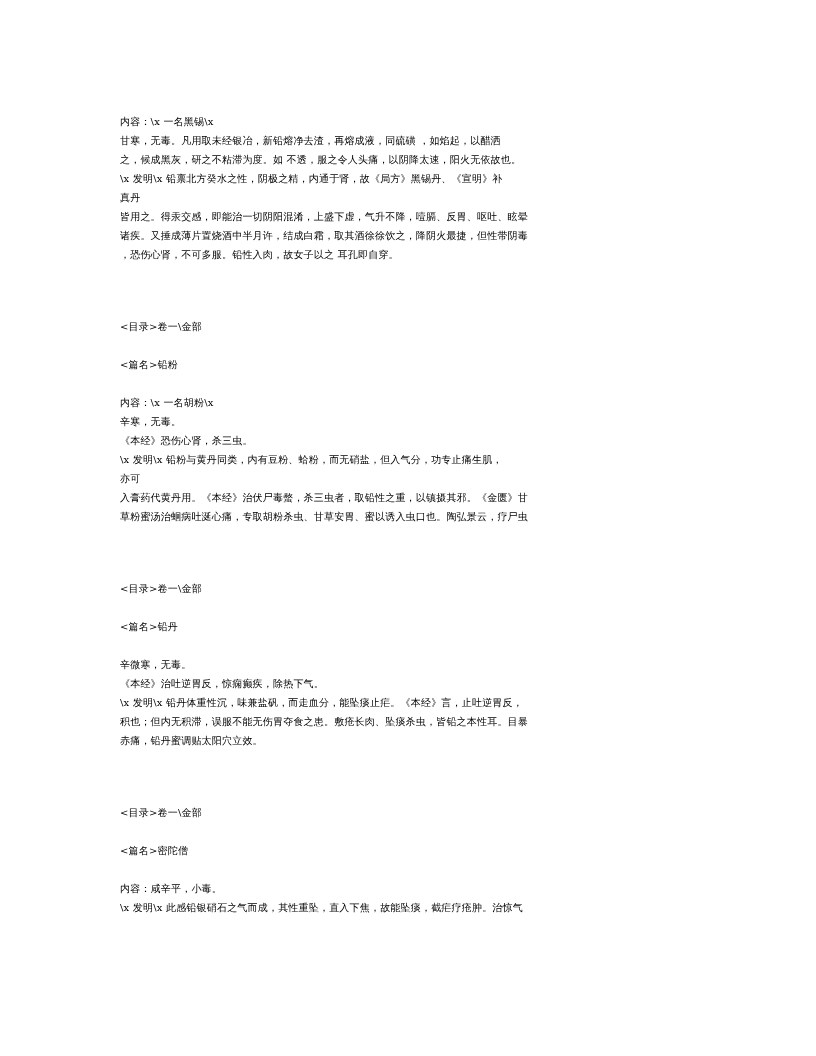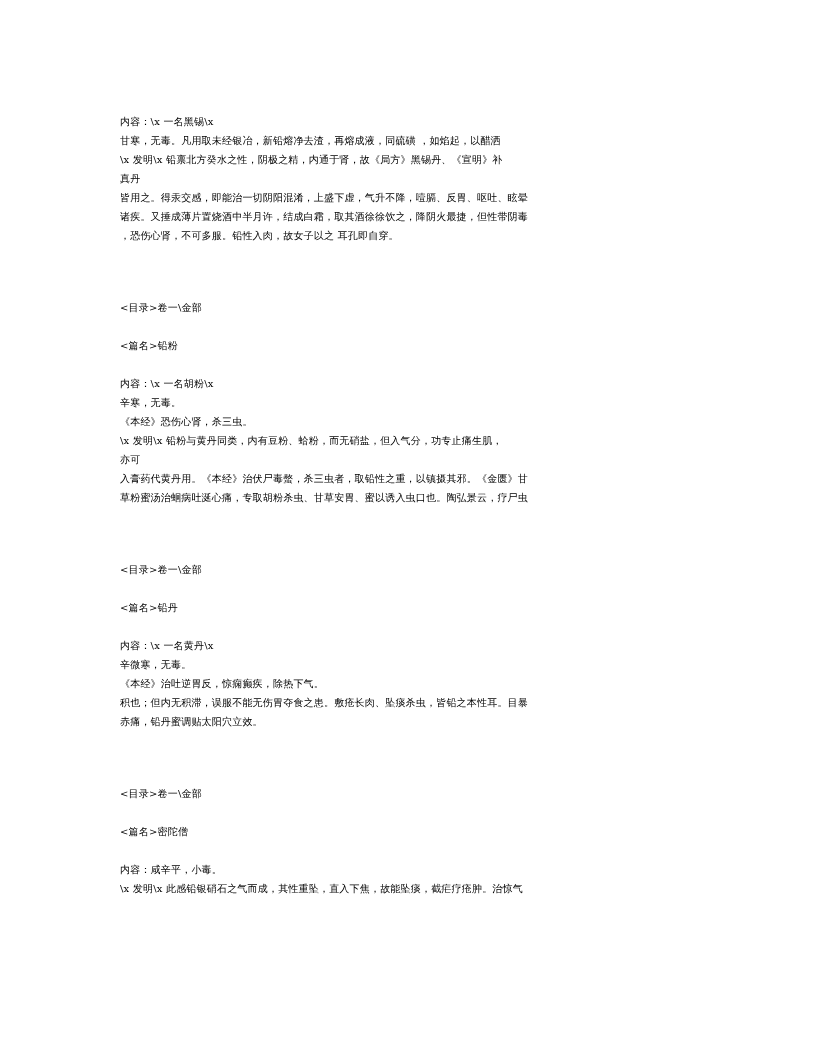--- a/index.html
+++ b/index.html
@@ -33,20 +33,21 @@
     .gap-small { height: 19px; }
   </style>
 </head>
 <body>
 
 <div class="page">
 
   <div class="entry-block">
     <div class="line">内容：\x 一名黑锡\x</div>
     <div class="line">甘寒，无毒。凡用取未经银冶，新铅熔净去渣，再熔成液，同硫磺 ，如焰起，以醋洒</div>
+    <div class="line">之，候成黑灰，研之不粘滞为度。如 不透，服之令人头痛，以阴降太速，阳火无依故也。</div>
     <div class="line">\x 发明\x 铅禀北方癸水之性，阴极之精，内通于肾，故《局方》黑锡丹、《宣明》补</div>
     <div class="line">真丹</div>
     <div class="line">皆用之。得汞交感，即能治一切阴阳混淆，上盛下虚，气升不降，噎膈、反胃、呕吐、眩晕</div>
     <div class="line">诸疾。又捶成薄片置烧酒中半月许，结成白霜，取其酒徐徐饮之，降阴火最捷，但性带阴毒</div>
     <div class="line">，恐伤心肾，不可多服。铅性入肉，故女子以之 耳孔即自穿。</div>
   </div>
 
   <div class="gap-large"></div>
 
   <div class="entry-block">
@@ -63,23 +64,23 @@
     <div class="line">草粉蜜汤治蛔病吐涎心痛，专取胡粉杀虫、甘草安胃、蜜以诱入虫口也。陶弘景云，疗尸虫</div>
   </div>
 
   <div class="gap-large"></div>
 
   <div class="entry-block">
     <div class="line">&lt;目录&gt;卷一\金部</div>
     <div class="gap-small"></div>
     <div class="line">&lt;篇名&gt;铅丹</div>
     <div class="gap-small"></div>
-    <div class="line">内容：\x 一名黄丹\x</div>
     <div class="line">辛微寒，无毒。</div>
     <div class="line">《本经》治吐逆胃反，惊痫癫疾，除热下气。</div>
+    <div class="line">\x 发明\x 铅丹体重性沉，味兼盐矾，而走血分，能坠痰止疟。《本经》言，止吐逆胃反，</div>
     <div class="line">积也；但内无积滞，误服不能无伤胃夺食之患。敷疮长肉、坠痰杀虫，皆铅之本性耳。目暴</div>
     <div class="line">赤痛，铅丹蜜调贴太阳穴立效。</div>
   </div>
 
   <div class="gap-large"></div>
 
   <div class="entry-block">
     <div class="line">&lt;目录&gt;卷一\金部</div>
     <div class="gap-small"></div>
     <div class="line">&lt;篇名&gt;密陀僧</div>

